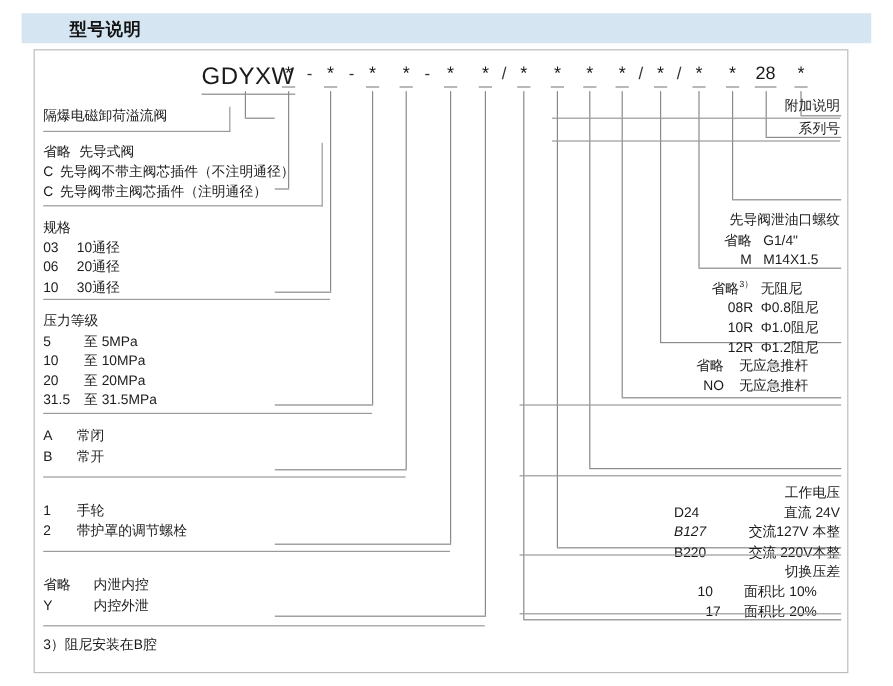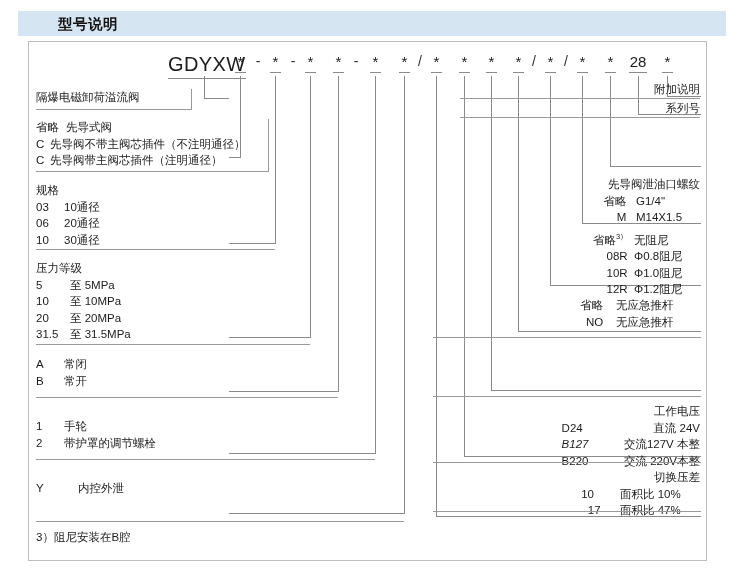--- a/index.html
+++ b/index.html
@@ -220,20 +220,23 @@
       <span class="k" style="width:28px">1</span><span>手轮</span>
     </div>
     <div class="row">
       <span class="k" style="width:28px">2</span><span>带护罩的调节螺栓</span>
     </div>
   </div>
   <div class="rule" style="left:36px;top:459px;width:339px;"></div>
 
   <div class="lblock" style="left:36px;top:480px;width:193px;">
     <div class="row">
+      <span class="k" style="width:42px">省略</span><span>内泄内控</span>
+    </div>
+    <div class="row">
       <span class="k" style="width:42px">Y</span><span>内控外泄</span>
     </div>
   </div>
   <div class="rule" style="left:36px;top:521px;width:368px;"></div>
 
   <div class="foot" style="left:36px;top:530px;">3）阻尼安装在B腔</div>
 
   <div class="rblock" style="right:44px;top:81px;width:240px;border-bottom:1px solid #9a9a9a;">
     <div class="row">附加说明</div>
   </div>
@@ -293,18 +296,18 @@
     </div>
   </div>
   <div class="rule" style="left:433px;top:462px;width:268px;"></div>
 
   <div class="rblock" style="right:44px;top:469px;width:260px;">
     <div class="row">切换压差</div>
     <div class="row">
       <span style="display:inline-block;width:26px;text-align:left;">10</span>&nbsp;&nbsp;&nbsp;&nbsp;<span style="display:inline-block;width:80px;text-align:left;">面积比  10%</span>
     </div>
     <div class="row">
-      <span style="display:inline-block;width:26px;text-align:center;">17</span>&nbsp;&nbsp;&nbsp;&nbsp;<span style="display:inline-block;width:80px;text-align:left;">面积比  47%</span>
+      <span style="display:inline-block;width:26px;text-align:center;">17</span>&nbsp;&nbsp;&nbsp;&nbsp;<span style="display:inline-block;width:80px;text-align:left;">面积比  20%</span>
     </div>
   </div>
   <div class="rule" style="left:433px;top:511px;width:268px;"></div>
 
 </div>
 
 </body></html>

